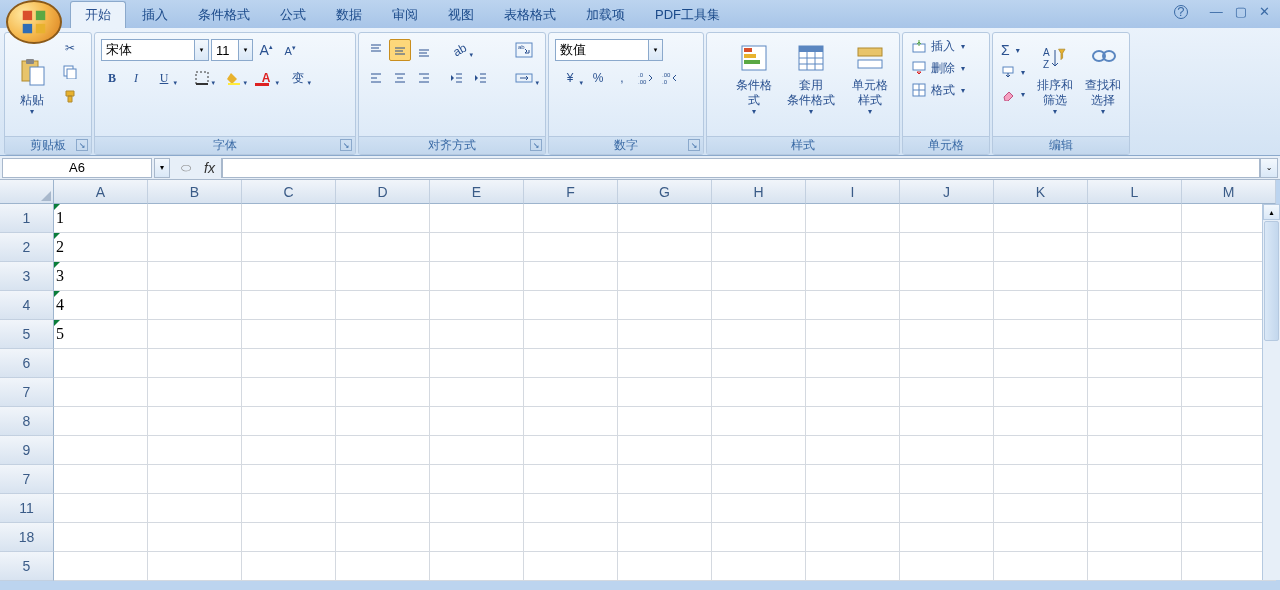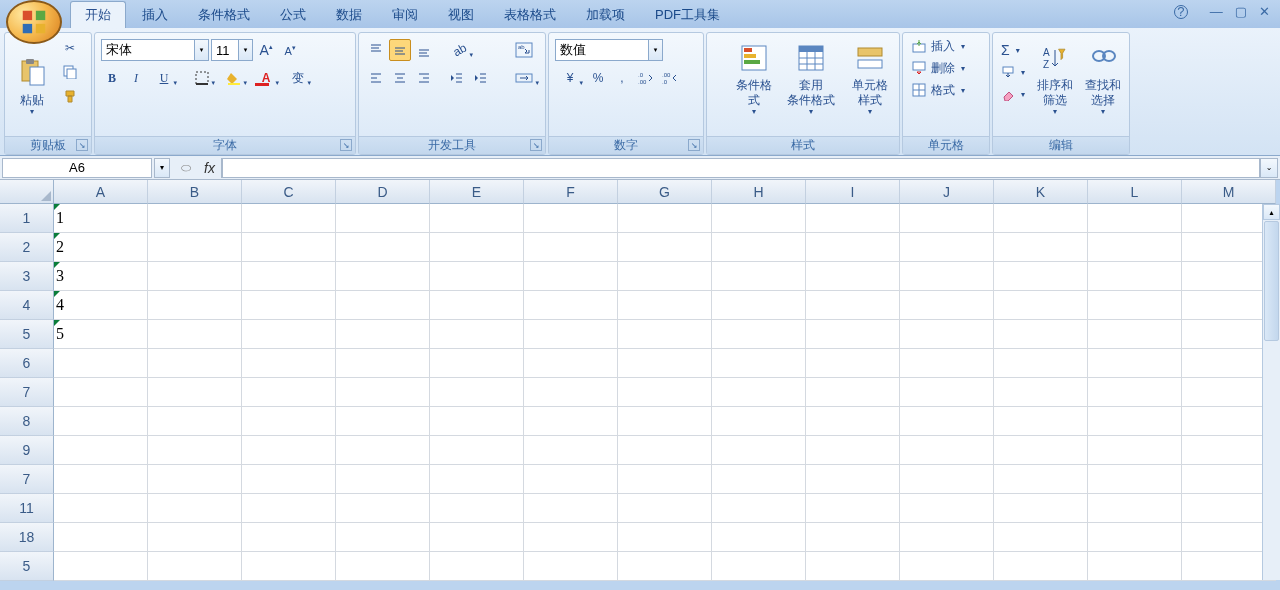--- a/index.html
+++ b/index.html
@@ -287,21 +287,21 @@
           </div>
         <div class="sm-btn wide" style="width:34px">
             <svg width="18" height="16">
               <rect x="1" y="4" width="16" height="8" fill="none" stroke="#5a86c0"></rect>
               <path d="M5 8h8m-2-2l2 2-2 2" fill="none" stroke="#2a5190"></path>
             </svg>
             <span class="dd">▾</span>
           </div>
       </div>
     </div>
-    <div class="group-label"><span>开发工具</span><span class="launcher">↘</span></div>
+    <div class="group-label"><span>对齐方式</span><span class="launcher">↘</span></div>
   </div>
 
   <div class="group" style="width:156px">
     <div class="group-body" style="flex-direction:column;gap:6px;padding:6px">
       <div class="num-format">
           <span>数值</span>
           <span class="combo-dd">▾</span>
         </div>
       <div class="row-btns">
         <div class="sm-btn wide">

